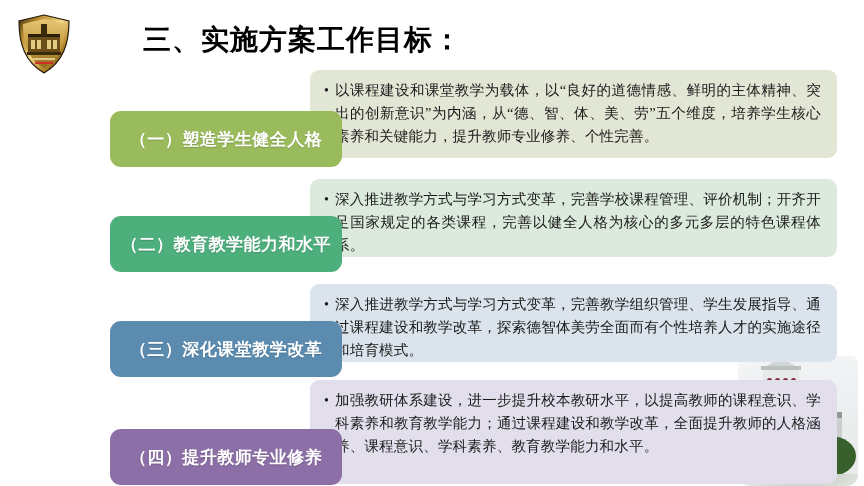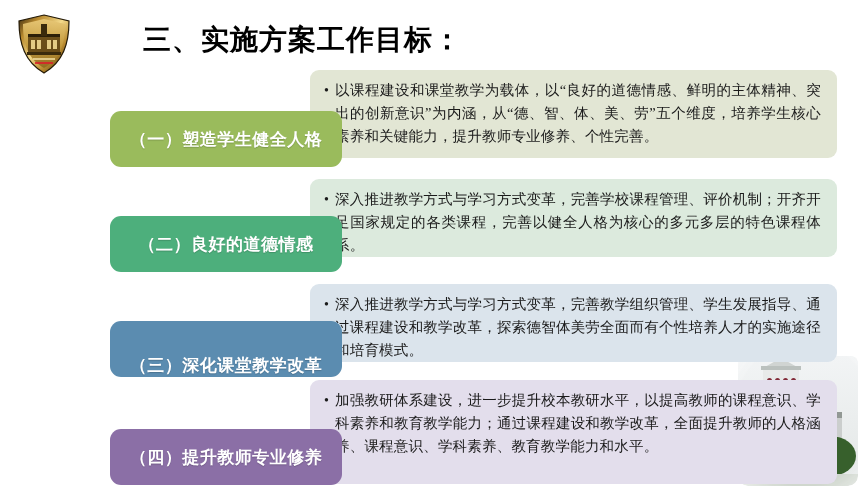--- a/index.html
+++ b/index.html
@@ -184,32 +184,32 @@
   </div>
 
   <div class="row r1">
     <div class="content-box" style="background:#DCEADD;">
       <div class="bullet-line">
         <span class="bullet-dot">•</span>
         <span class="bullet-text">深入推进教学方式与学习方式变革，完善学校课程管理、评价机制；开齐开足国家规定的各类课程，完善以健全人格为核心的多元多层的特色课程体系。</span>
       </div>
     </div>
     <div class="label-box" style="background:#4DAF7C;">
-      <span>（二）良好的道德情感</span>
+      <span>（二）教育教学能力和水平</span>
     </div>
   </div>
 
   <div class="row r2">
     <div class="content-box" style="background:#DBE4EC;">
       <div class="bullet-line">
         <span class="bullet-dot">•</span>
         <span class="bullet-text">深入推进教学方式与学习方式变革，完善教学组织管理、学生发展指导、通过课程建设和教学改革，探索德智体美劳全面而有个性培养人才的实施途径和培育模式。</span>
       </div>
     </div>
-    <div class="label-box" style="background:#5B8CB0;align-items:flex-end;">
+    <div class="label-box" style="background:#5B8CB0;">
       <span>（三）深化课堂教学改革</span>
     </div>
   </div>
 
   <div class="row r3">
     <div class="content-box" style="background:#E3DEEC;">
       <div class="bullet-line">
         <span class="bullet-dot">•</span>
         <span class="bullet-text">加强教研体系建设，进一步提升校本教研水平，以提高教师的课程意识、学科素养和教育教学能力；通过课程建设和教学改革，全面提升教师的人格涵养、课程意识、学科素养、教育教学能力和水平。</span>
       </div>

